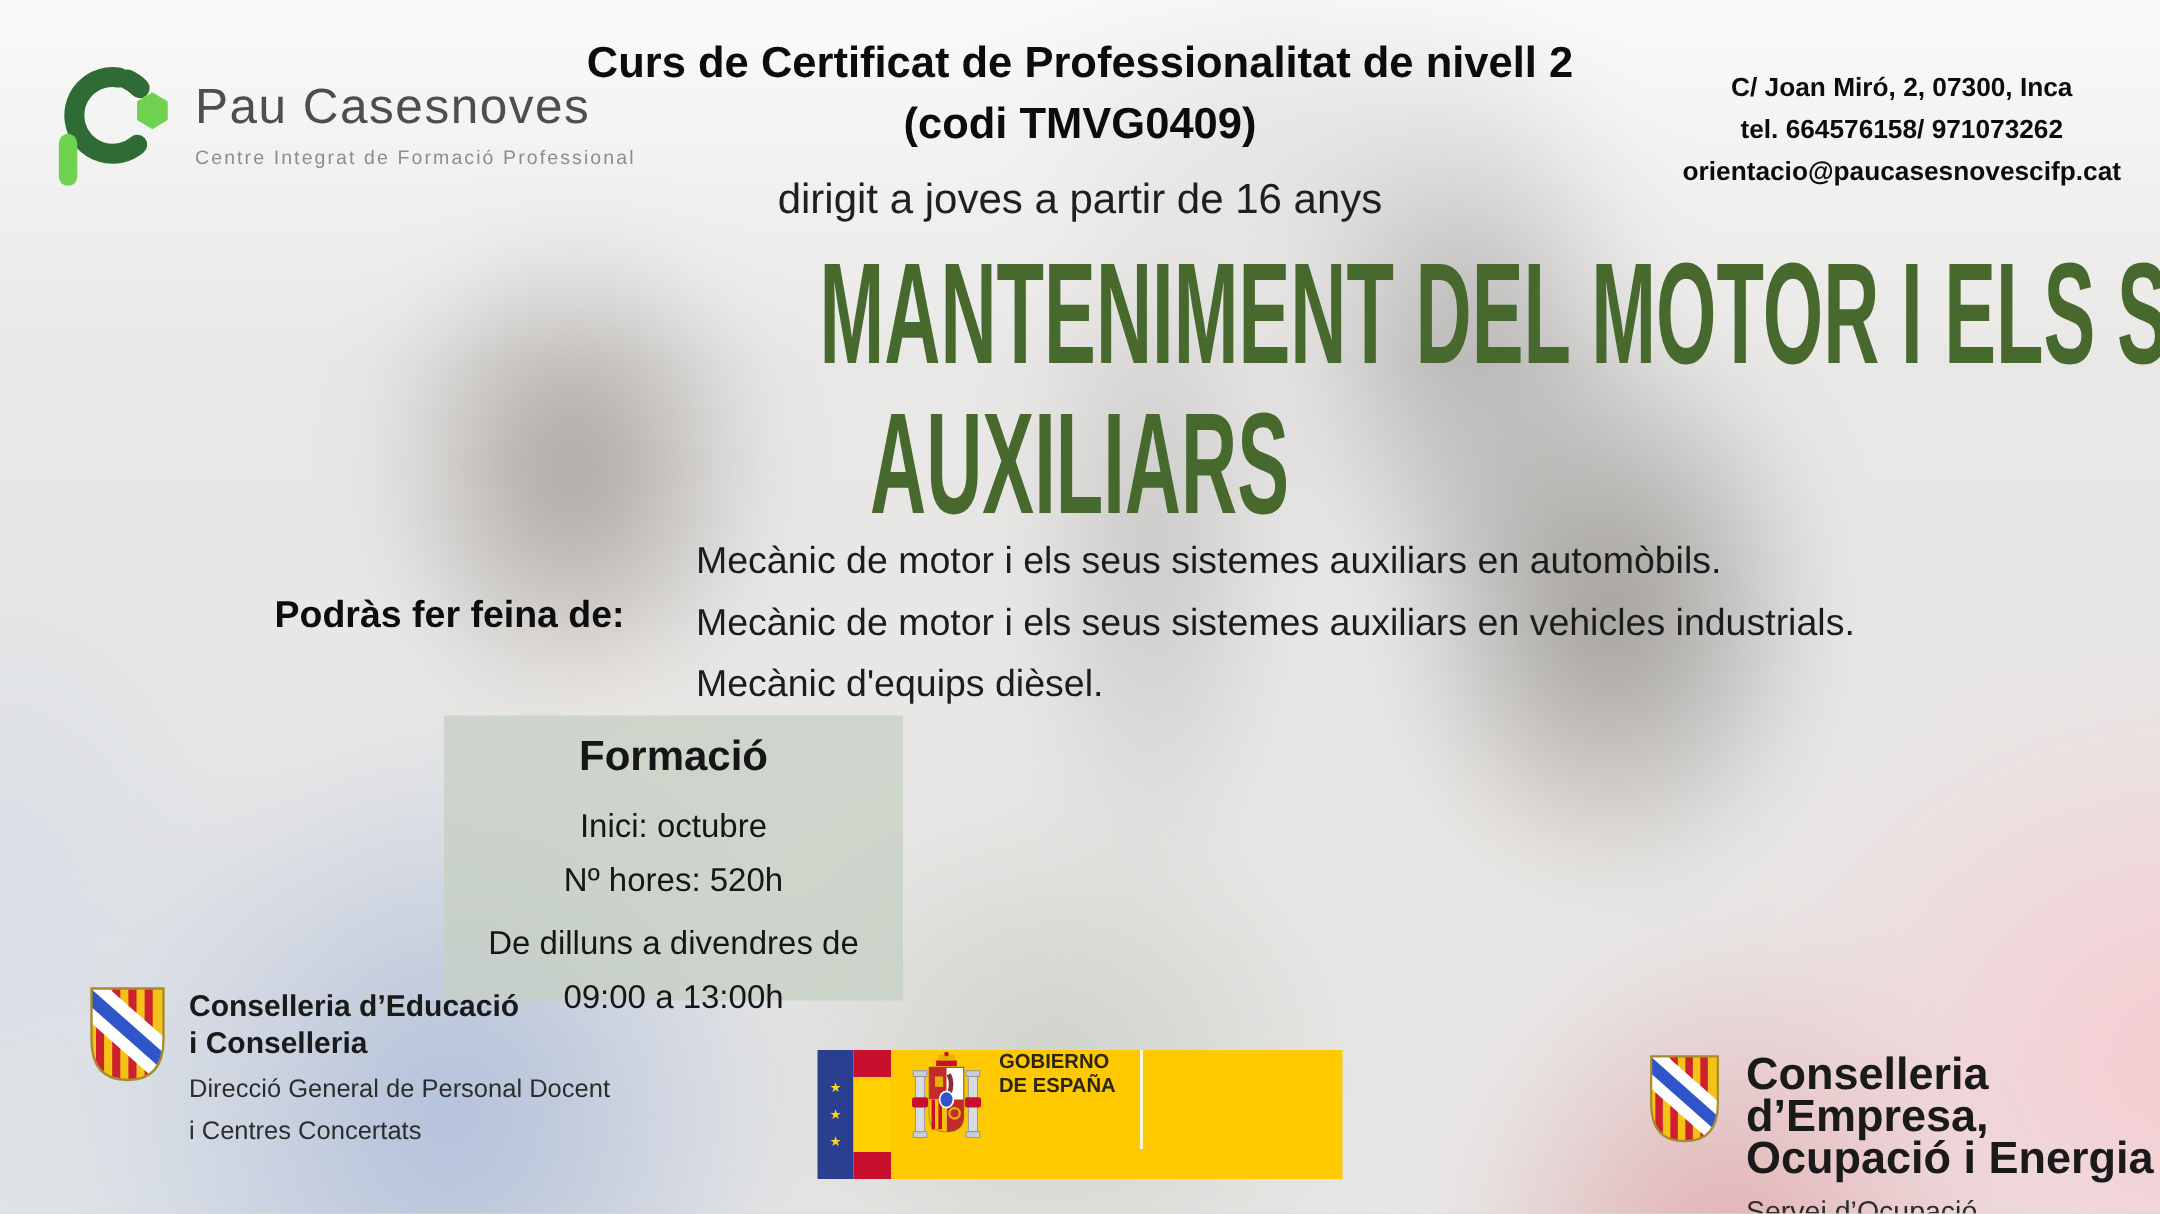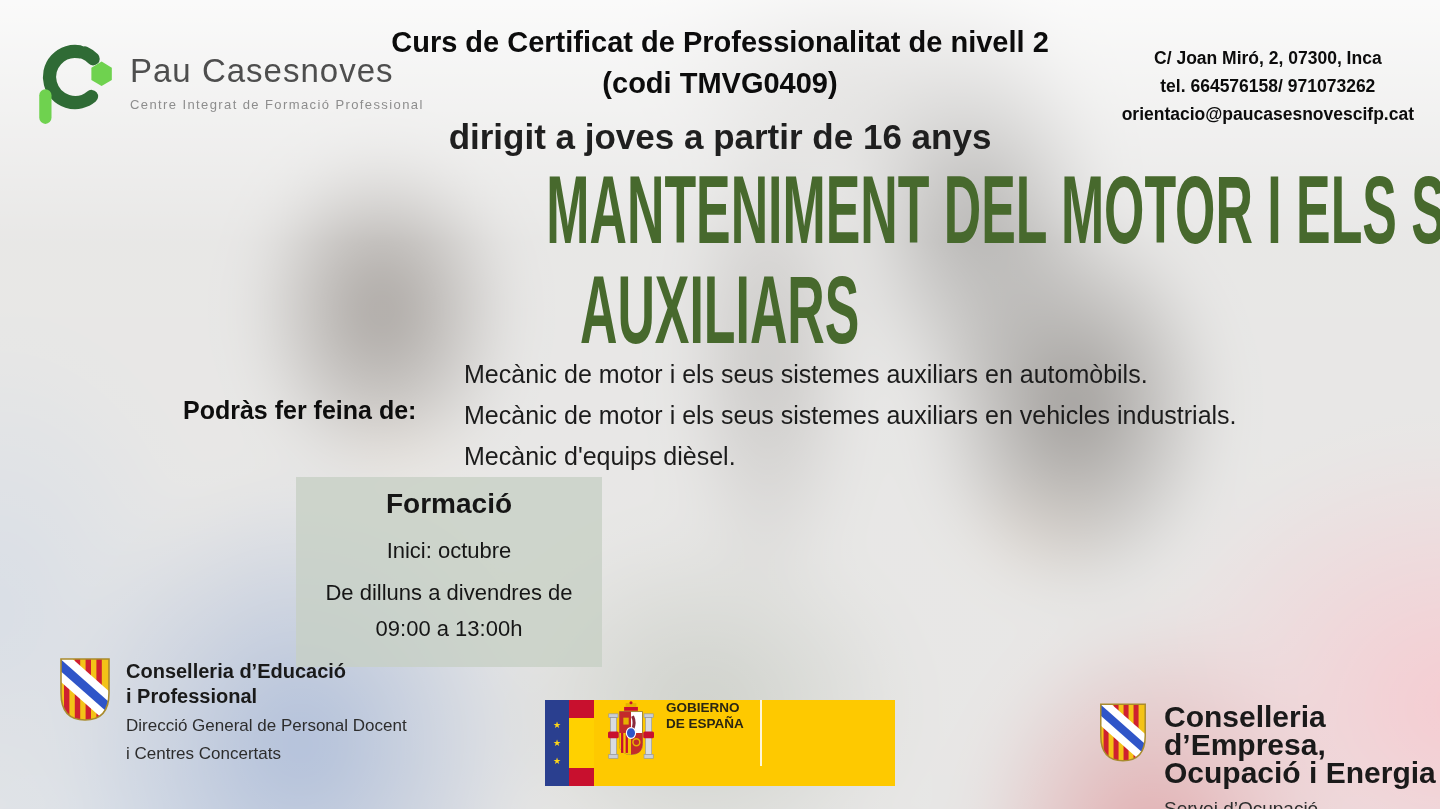--- a/index.html
+++ b/index.html
@@ -34,21 +34,21 @@
       rgba(255,255,255,0.40) 30%, rgba(255,255,255,0.38) 100%);
   }
   
   .brand { position:absolute; left:28px; top:36px; display:flex; }
   .brand-text { margin-left:10px; margin-top:16px; }
   .brand-name { font-size:33px; color:#4e4e4e; letter-spacing:1px; }
   .brand-tagline { font-size:13px; color:#8d8d8d; letter-spacing:1.4px; margin-top:7px; }
   
   .course-header { position:absolute; left:0; right:0; top:22px; text-align:center; color:#0c0c0c; }
   .course-line { font-size:29px; font-weight:bold; line-height:41px; }
-  .audience { font-size:35px; font-weight:700; color:#1f1f1f; margin-top:13px; }
+  .audience { font-size:28px; font-weight:400; color:#1f1f1f; margin-top:13px; }
   
   .contact { position:absolute; top:44px; right:26px; text-align:center;
              font-weight:bold; font-size:17.5px; line-height:28px; color:#0c0c0c; }
   
   .main-title { position:absolute; top:160px; left:0; width:1440px; text-align:center;
                 color:#47692d; font-weight:bold; }
   .title-line { height:100px; line-height:100px; }
   .title-line span { display:inline-block; transform:scaleX(0.54); transform-origin:center;
                      font-size:96px; white-space:nowrap; }
   
@@ -130,20 +130,21 @@
   <div class="jobs-label">Podràs fer feina de:</div>
   <div class="jobs-list">
     <div class="job-line">Mecànic de motor i els seus sistemes auxiliars en automòbils.</div>
     <div class="job-line">Mecànic de motor i els seus sistemes auxiliars en vehicles industrials.</div>
     <div class="job-line">Mecànic d'equips dièsel.</div>
   </div>
 
   <div class="info-box box-formacio">
     <div class="box-title">Formació</div>
     <div class="box-line first">Inici: octubre</div>
+    <div class="box-line">Nº hores: 520h</div>
     <div class="box-line gap">De dilluns a divendres de</div>
     <div class="box-line">09:00 a 13:00h</div>
   </div>
 
 
   <div class="logo-educacio">
     <span>
       <svg width="54" height="68" viewBox="0 0 54 66">
         <defs>
             <clipPath id="sh1">
@@ -157,21 +158,21 @@
           <rect x="27.6" y="0" width="5.4" height="66" fill="#cf2030"></rect>
           <rect x="38.4" y="0" width="5.4" height="66" fill="#cf2030"></rect>
           <line x1="-2" y1="4" x2="50" y2="50" stroke="#ffffff" stroke-width="25"></line>
           <line x1="-2" y1="4" x2="50" y2="50" stroke="#2f55c8" stroke-width="9"></line>
         </g>
         <path d="M3 2 H51 V36 Q51 63 27 63 Q3 63 3 36 Z" fill="none" stroke="#a98b2d" stroke-width="1.6"></path>
       </svg>
     </span>
     <div class="edu-text">
       <div class="gov-bold">Conselleria d’Educació</div>
-      <div class="gov-bold">i Professional</div>
+      <div class="gov-bold">i Conselleria</div>
       <div class="gov-sub">Direcció General de Personal Docent</div>
       <div class="gov-sub">i Centres Concertats</div>
     </div>
   </div>
 
   <div class="logo-gob">
     <div class="gob-blue">
       <span class="gob-star">★</span>
       <span class="gob-star">★</span>
       <span class="gob-star">★</span>

